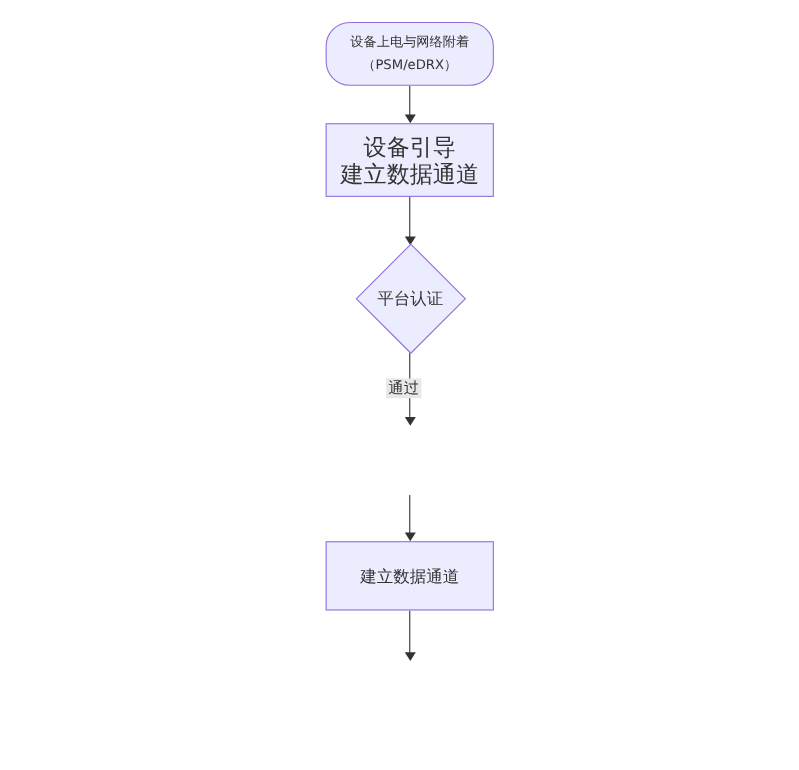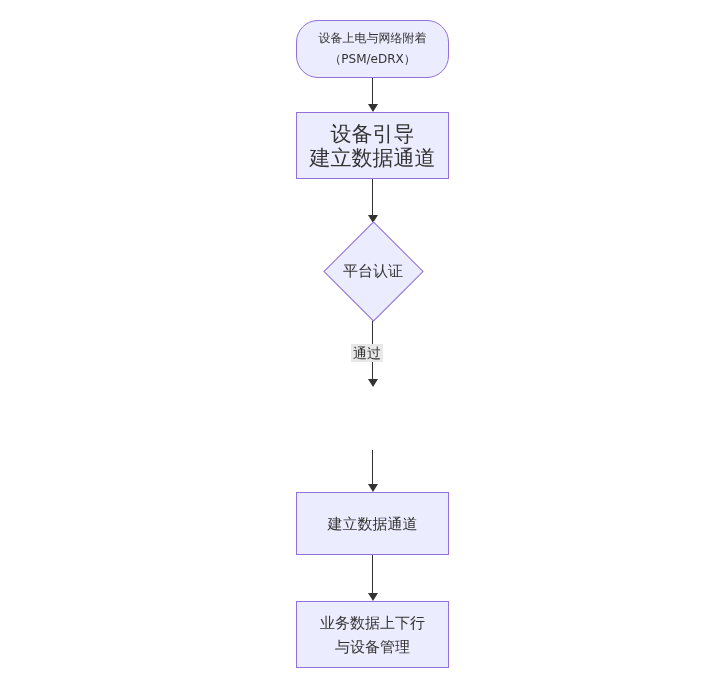--- a/index.html
+++ b/index.html
@@ -128,18 +128,14 @@
   <div class="diamond-wrap">
     <div class="diamond-shape"></div>
     <div class="diamond-label">平台认证</div>
   </div>
 
 
   <div class="rect-node n4">
     <span class="line">建立数据通道</span>
   </div>
 
-  <div class="rect-node n5">
-    <span class="line">业务数据上下行</span>
-    <span class="line">与设备管理</span>
-  </div>
 
 </div>
 
 </body></html>

